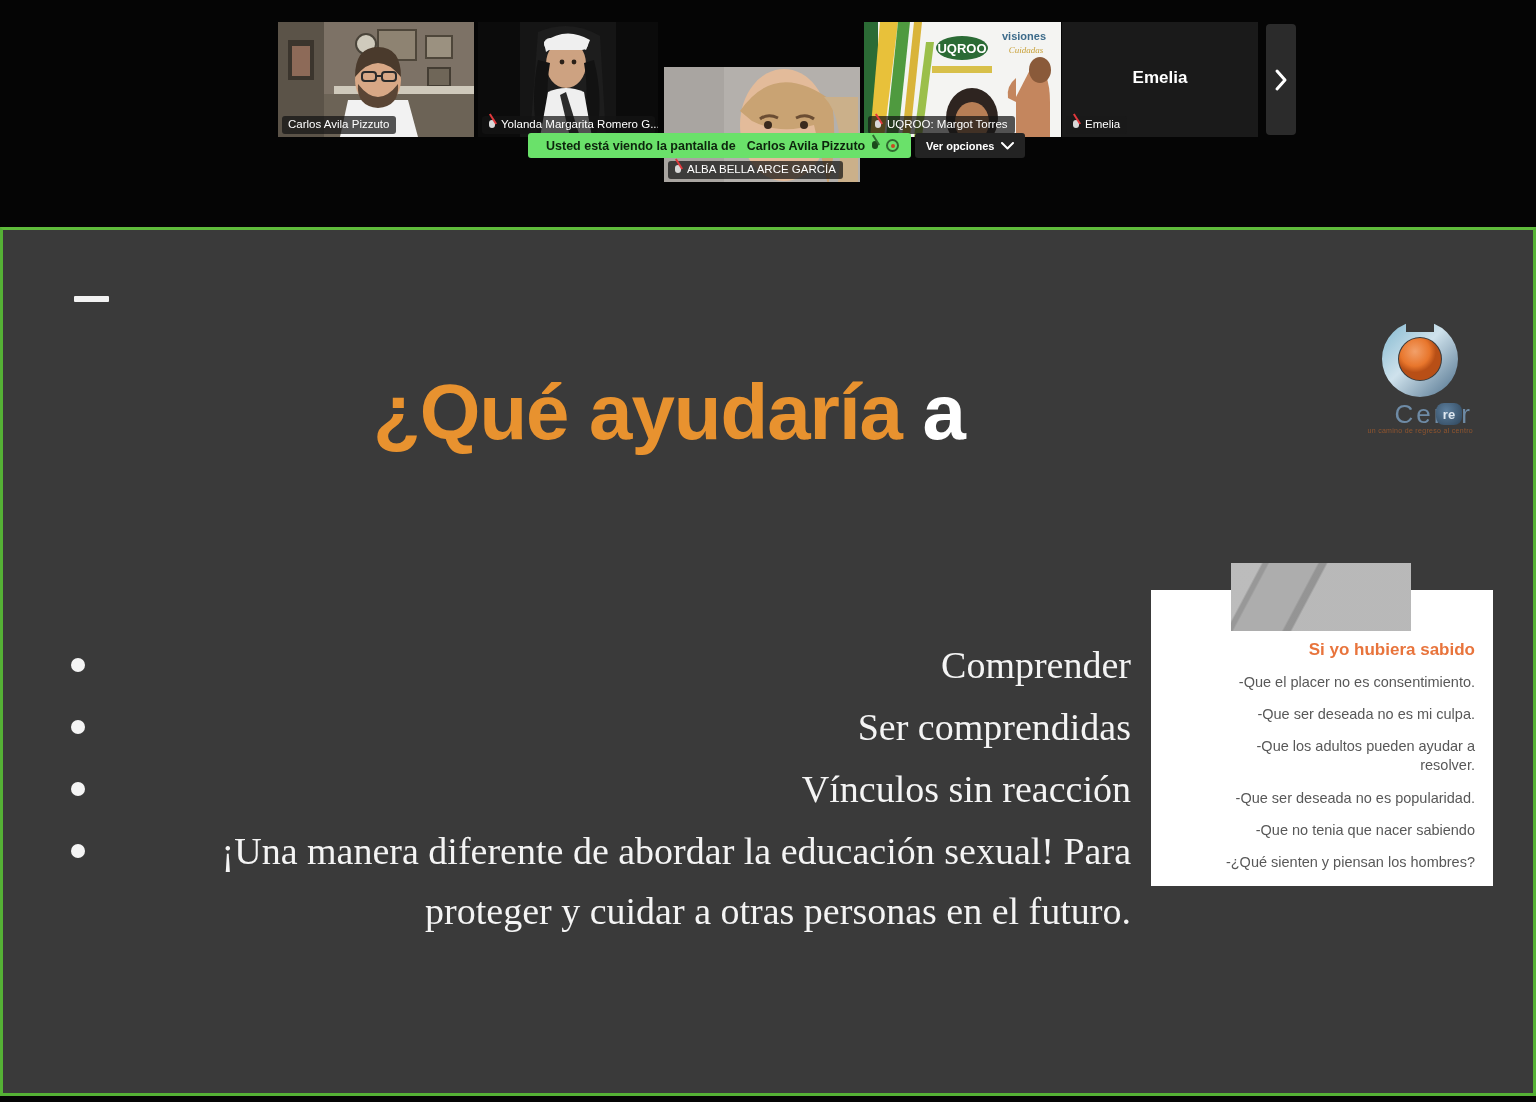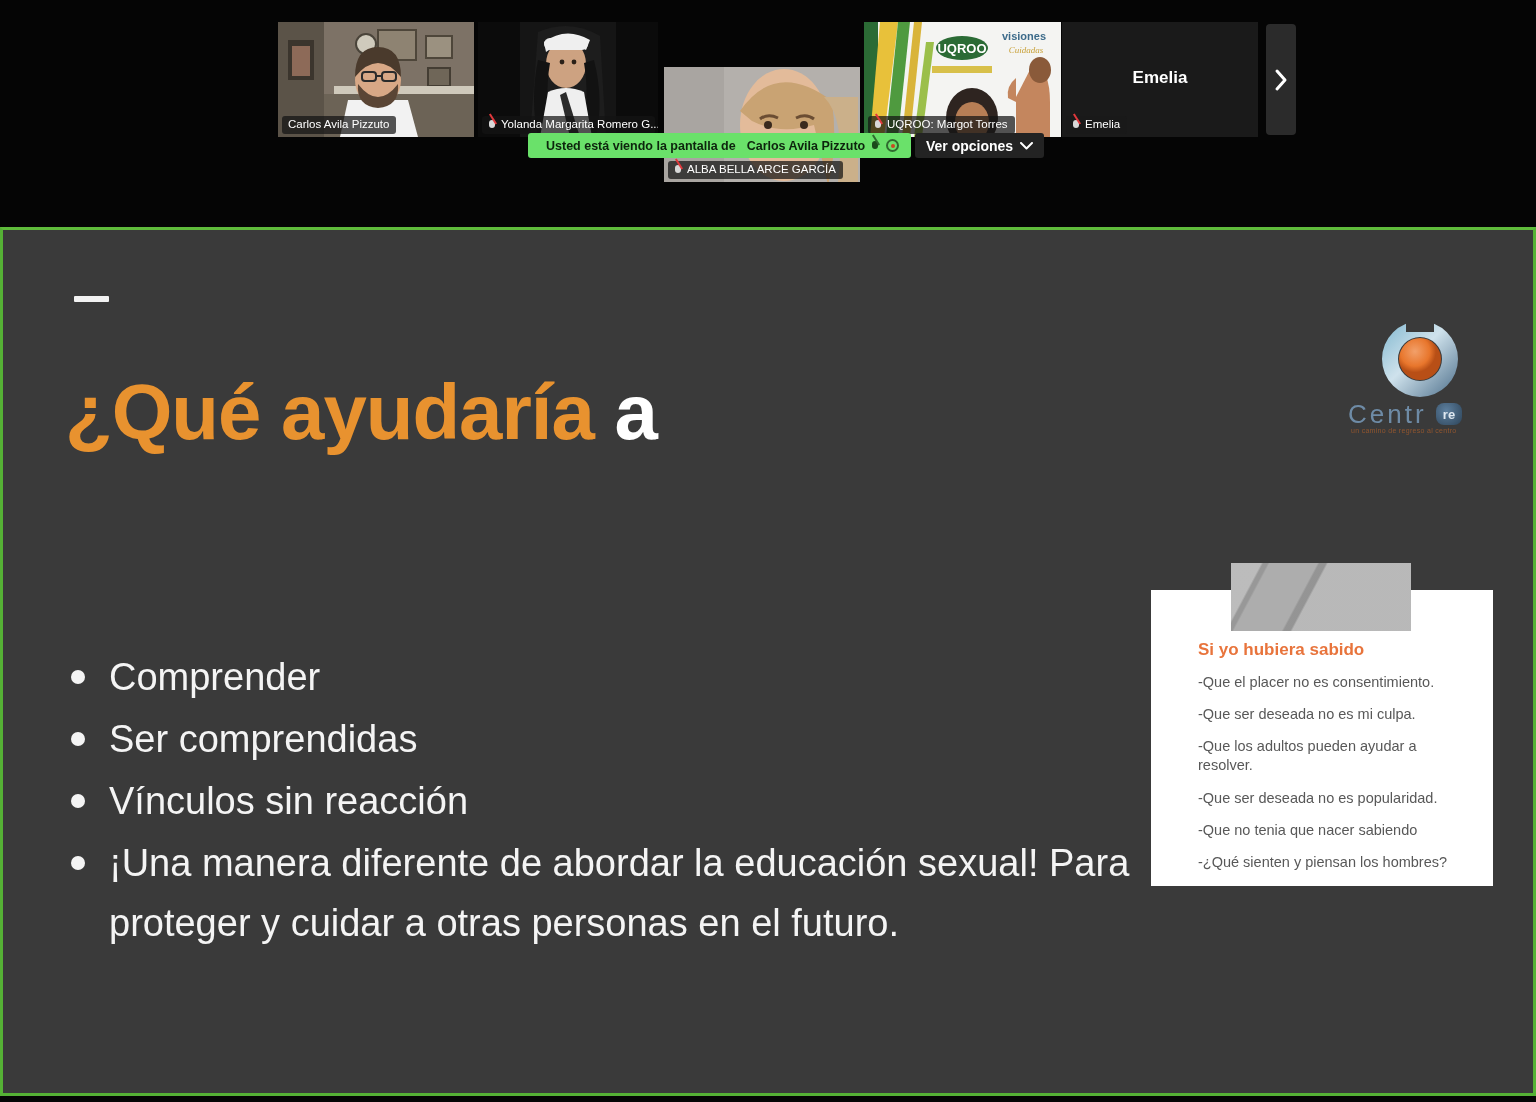--- a/index.html
+++ b/index.html
@@ -74,50 +74,52 @@
     border:2px solid #2f6b2f; display:inline-block; position:relative;
   }
   .rec-dot::after{
     content:""; position:absolute; left:2.5px; top:2.5px;
     width:4px;height:4px;border-radius:50%;background:#c94a22;
   }
   #veropciones{
     position:absolute; left:915px; top:133px; height:25px;
     background:#232323; border-radius:3px;
     display:flex; align-items:center; gap:7px; padding:0 11px;
-    color:#fff; font-size:14px; font-weight:bold; white-space:nowrap;
+    color:#fff; font-size:11px; font-weight:bold; white-space:nowrap;
   }
 
   
   #share-frame{
     position:absolute; left:0; top:227px; width:1536px; height:869px;
     border:3px solid #55b135; border-top-color:#5fbb3b;
     background:#22c55e;
+    text-align:right;
   }
   #slide{
     position:absolute; inset:0; background:#3a3a3a; overflow:hidden;
   }
 
   .slide-dash{
     position:absolute; left:71px; top:66px; width:35px; height:6px;
     background:#f2f2f2; border-radius:1px;
   }
 
   
   #slide-title{
     position:absolute; left:62px; top:135px; width:900px;
     font-size:78px; line-height:1.22; font-weight:bold;
     color:#ffffff; letter-spacing:-1px;
   }
   #slide-title .hl{ color:#e8922f; }
 
   
   #bullets{
-    position:absolute; left:68px; top:417px; width:1060px;
+    position:absolute; left:68px; top:405px; width:1060px;
     color:#f4f4f4;
+    font-family:Liberation Serif, serif;
   }
   .bullet{
     display:flex; gap:24px; align-items:flex-start;
     font-size:38px; line-height:1.58; margin-bottom:2px;
   }
   .bullet .dot{
     flex:0 0 14px; width:14px; height:14px; border-radius:50%;
     background:#f4f4f4; margin-top:23px;
   }
   .bullet .txt{ flex:1; }

